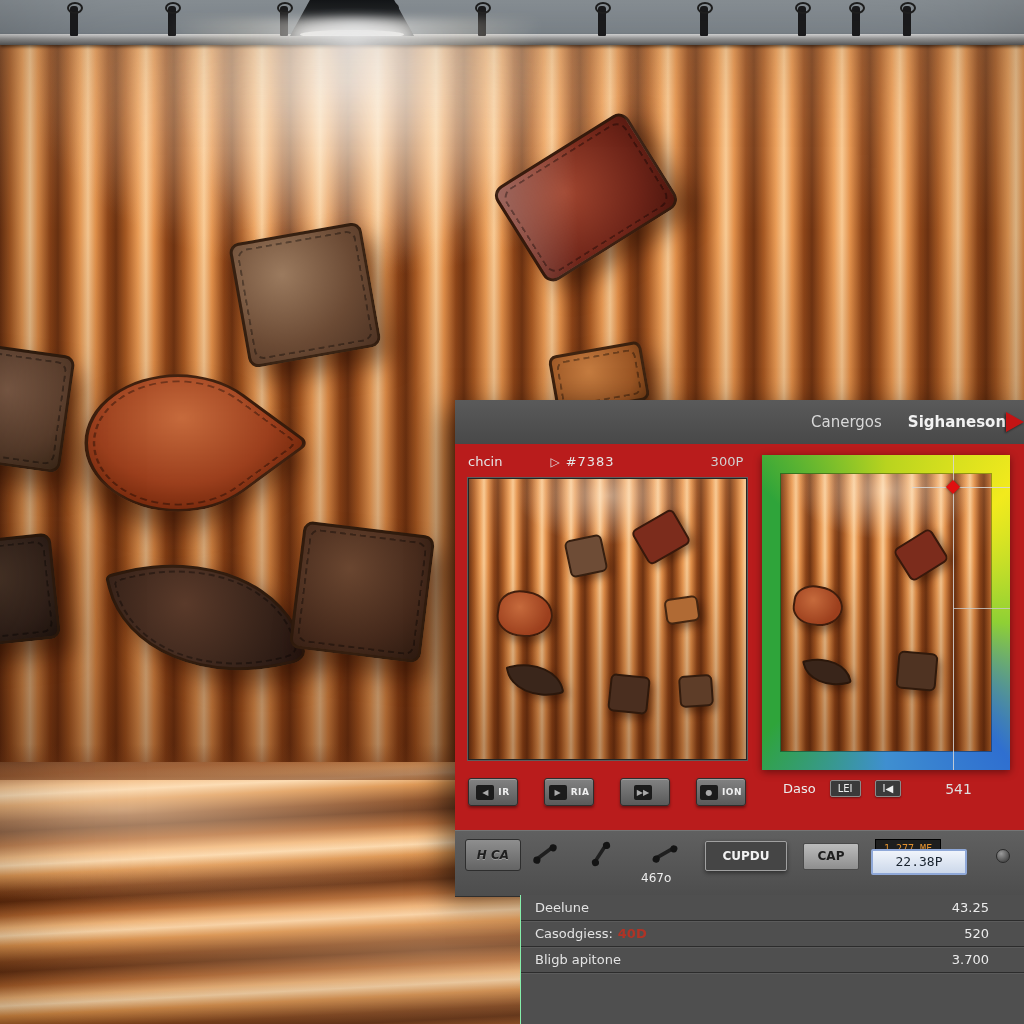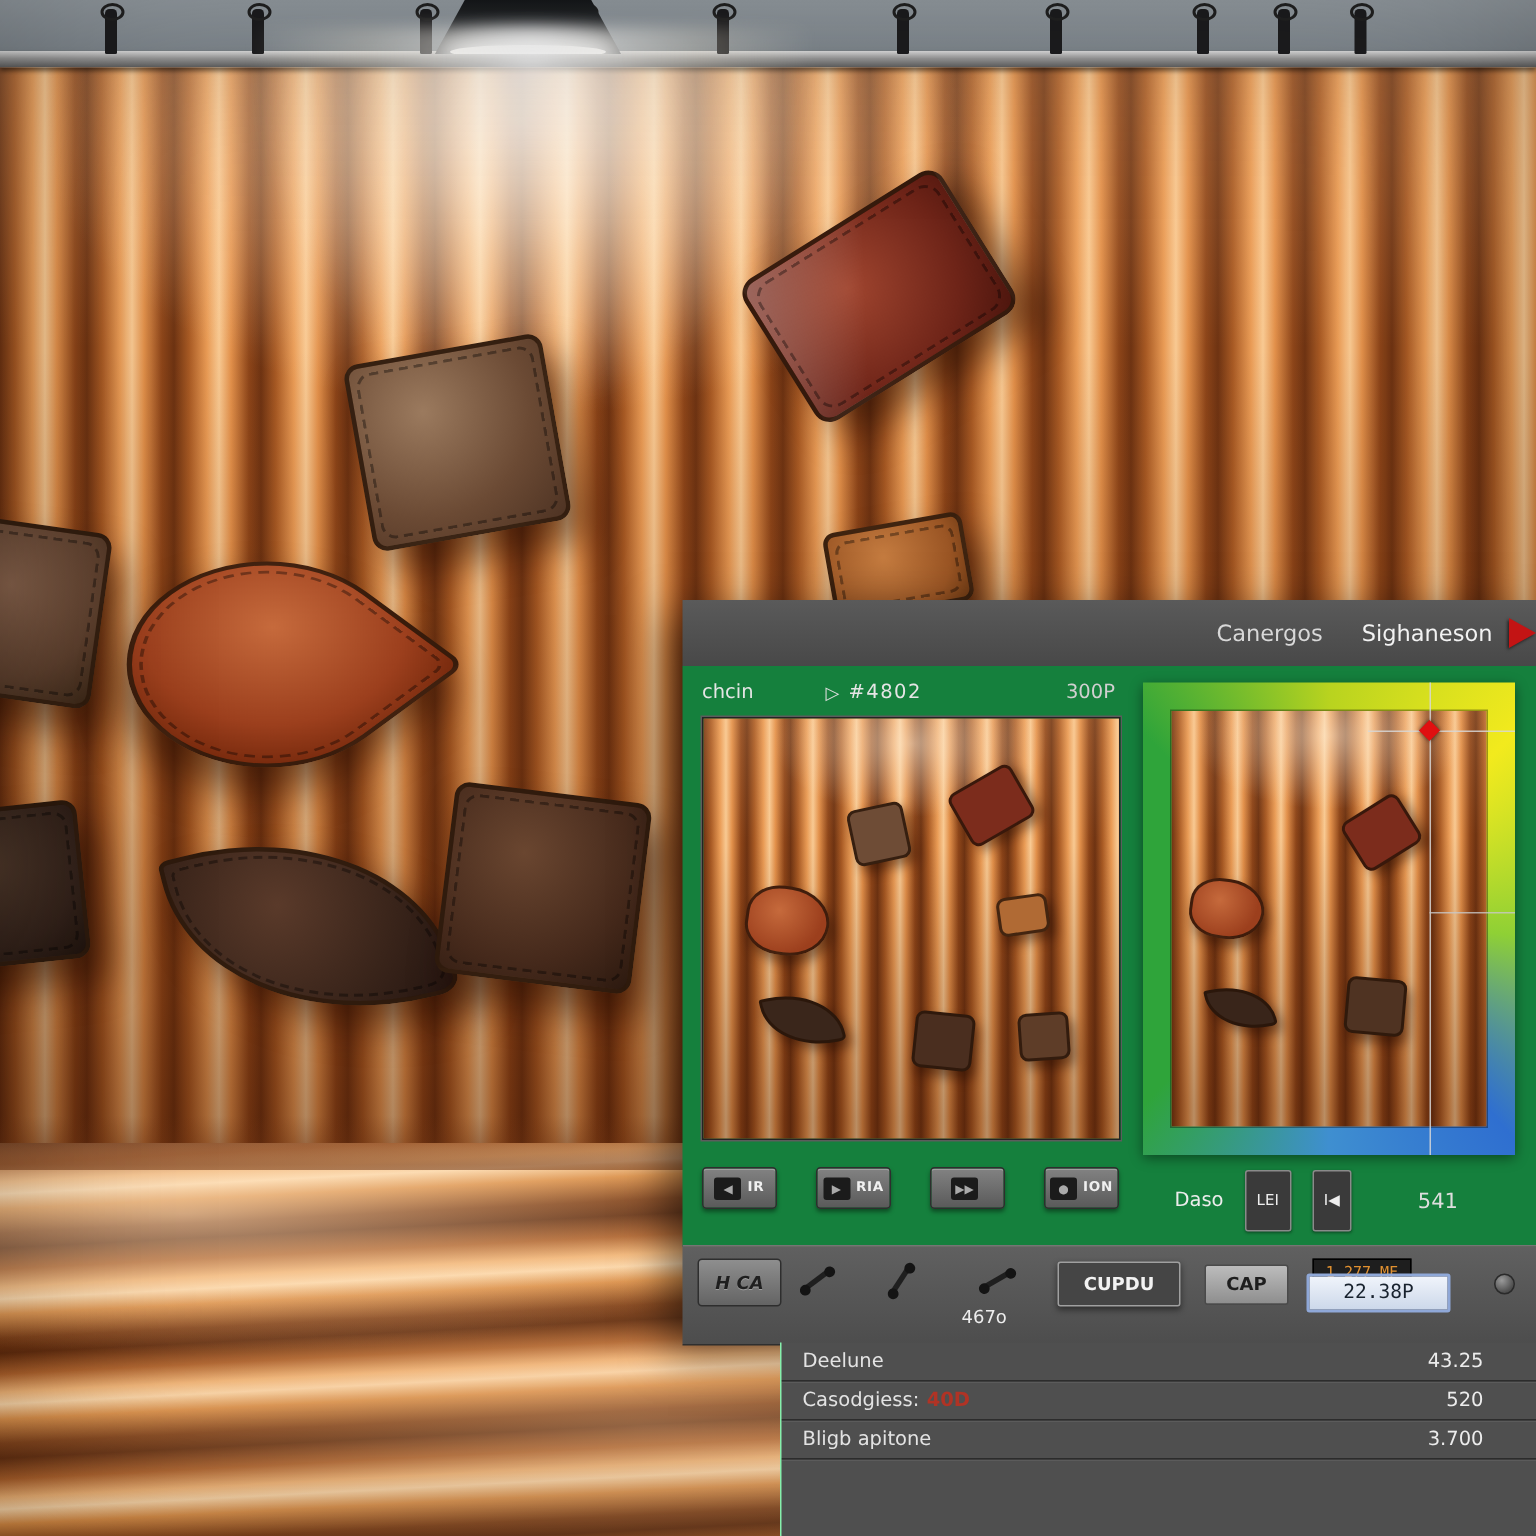--- a/index.html
+++ b/index.html
@@ -63,28 +63,28 @@
   .stage::after{content:"";position:absolute;inset:0;pointer-events:none;
       box-shadow:inset 0 0 140px rgba(0,0,0,.28);}
 
   
   .panel{position:absolute;left:455px;top:400px;width:569px;height:492px;z-index:20;
          box-shadow:-10px 10px 28px rgba(0,0,0,.5);color:#e5e5e5;}
   .titlebar{position:absolute;left:0;top:0;width:100%;height:44px;
          background:linear-gradient(180deg,#5a5a5a,#484848);border-bottom:1px solid #333;
          display:flex;align-items:center;}
   .menu-item{font-size:15px;color:#d8d8d8;cursor:default;}
-  .menu-item.strong{color:#f2f2f2;font-weight:normal;}
+  .menu-item.strong{color:#f2f2f2;font-weight:bold;}
   .m1{margin-left:356px;}
   .m2{margin-left:26px;}
   .play-tri{position:absolute;right:0;top:12px;width:0;height:0;
          border-left:18px solid #c31414;border-top:10px solid transparent;border-bottom:10px solid transparent;
          filter:drop-shadow(-1px 1px 1px rgba(0,0,0,.6));}
 
-  .panel-top{position:absolute;left:0;top:44px;width:100%;height:386px;background:#15803d;
+  .panel-top{position:absolute;left:0;top:44px;width:100%;height:386px;background:#b91c1c;
          border-bottom:1px solid #333;}
   .hdr-row{position:absolute;left:13px;top:10px;right:13px;display:flex;align-items:center;font-size:13px;}
   .hdr-caret{margin-left:48px;color:#ddd;font-size:12px;}
   .hdr-num{margin-left:6px;letter-spacing:1px;}
   .hdr-right{margin-left:96px;color:#d0d0d0;}
 
   .preview-left{position:absolute;left:13px;top:34px;width:277px;height:280px;
          border:1px solid #242424;box-shadow:inset 0 0 12px rgba(0,0,0,.45), 0 0 0 1px #5c5c5c;overflow:hidden;}
   .mini-curtain{position:absolute;inset:0;
     background:
@@ -109,21 +109,21 @@
   .transport{position:absolute;left:13px;top:4px;display:flex;gap:26px;}
   .t-btn{width:48px;height:26px;background:linear-gradient(180deg,#828282,#5a5a5a);
       border:1px solid #2e2e2e;border-radius:3px;display:flex;align-items:center;justify-content:center;gap:4px;
       box-shadow:inset 0 1px 0 rgba(255,255,255,.25), 0 2px 3px rgba(0,0,0,.4);cursor:pointer;}
   .t-icon{min-width:16px;height:15px;background:#1b1b1b;color:#aaa;font-size:8px;line-height:15px;
       text-align:center;border-radius:2px;padding:0 1px;}
   .t-label{font-size:9px;color:#f0f0f0;font-weight:bold;letter-spacing:.5px;}
   .rc{position:absolute;left:328px;top:6px;display:flex;align-items:center;}
   .rc-label{font-size:13px;color:#ececec;}
   .chip{margin-left:14px;background:#3a3a3a;border:1px solid #8a8a8a;color:#eee;font-size:10px;
-      padding:14px 7px;border-radius:2px;cursor:pointer;box-shadow:0 1px 2px rgba(0,0,0,.4);}
+      padding:2px 7px;border-radius:2px;cursor:pointer;box-shadow:0 1px 2px rgba(0,0,0,.4);}
   .rc-value{margin-left:44px;font-size:14px;color:#dedede;}
 
   .toolbar{position:absolute;left:0;top:430px;width:100%;height:65px;
       background:linear-gradient(180deg,#606060,#4d4d4d);
       border-top:1px solid #757575;border-bottom:1px solid #2f2f2f;}
   .btn-hca{position:absolute;left:10px;top:8px;width:54px;height:30px;
       background:linear-gradient(180deg,#8e8e8e,#646464);border:1px solid #2e2e2e;border-radius:3px;
       color:#1f1f1f;font-size:12px;font-weight:bold;text-align:center;line-height:30px;cursor:pointer;
       text-shadow:0 1px 0 rgba(255,255,255,.3);font-style:italic;}
   .clamp{position:absolute;top:10px;width:24px;height:26px;cursor:pointer;}
@@ -192,21 +192,21 @@
     <div class="titlebar">
       <span class="menu-item m1">Canergos</span>
       <span class="menu-item strong m2">Sighaneson</span>
       <div class="play-tri"></div>
     </div>
 
     <div class="panel-top">
       <div class="hdr-row">
         <span>chcin</span>
         <span class="hdr-caret">▷</span>
-        <span class="hdr-num">#4802</span>
+        <span class="hdr-num">#7383</span>
         <span class="hdr-right">300P</span>
       </div>
 
       <div class="preview-left">
         <div class="mini-curtain"></div>
         <div class="mp" style="left:98px;top:58px;width:34px;height:34px;transform:rotate(-12deg);background:#6e4c36;"></div>
         <div class="mp" style="left:168px;top:38px;width:44px;height:36px;transform:rotate(-30deg);background:#7c2c1c;"></div>
         <div class="mp" style="left:28px;top:112px;width:52px;height:42px;border-radius:50% 60% 60% 50%;transform:rotate(8deg);background:radial-gradient(circle at 38% 35%,#c66a3c,#9c3f1d 70%);"></div>
         <div class="mp" style="left:196px;top:118px;width:30px;height:22px;transform:rotate(-8deg);background:#b06a34;"></div>
         <div class="mp" style="left:40px;top:182px;width:48px;height:34px;border-radius:4% 90% 8% 90%;transform:rotate(-12deg);background:#3a261b;"></div>

